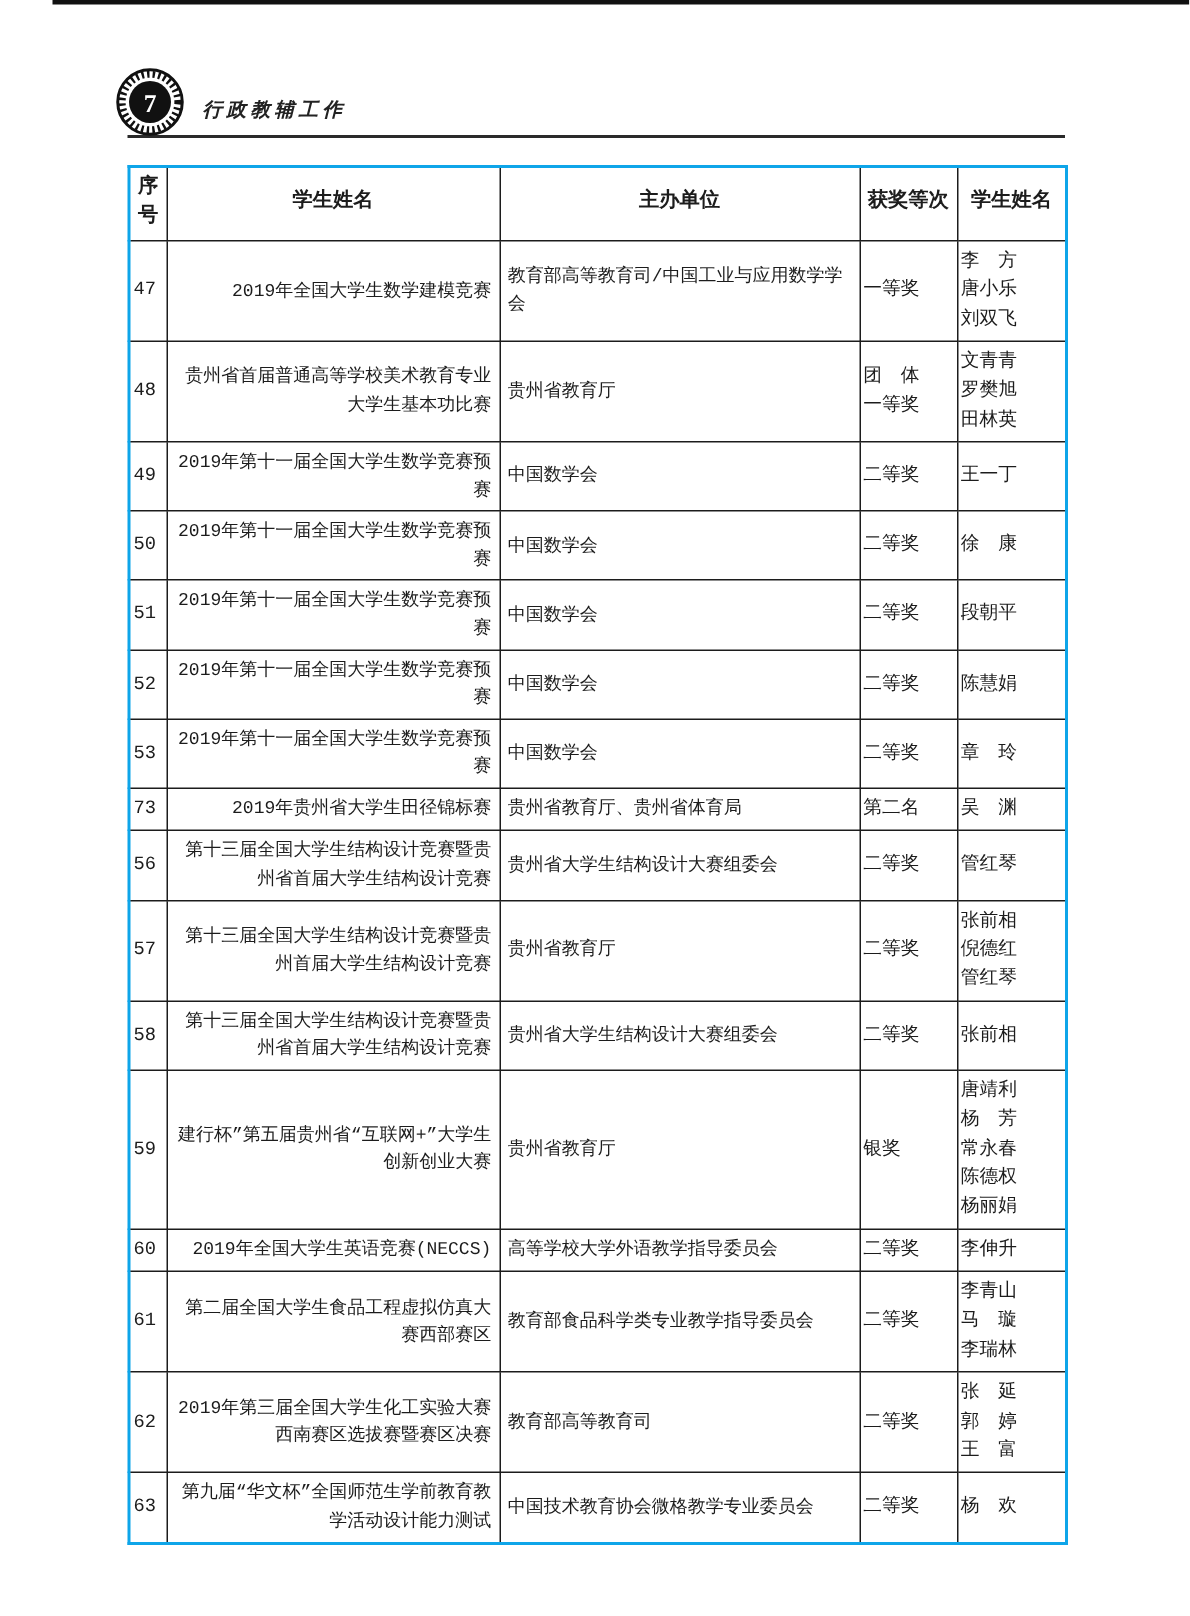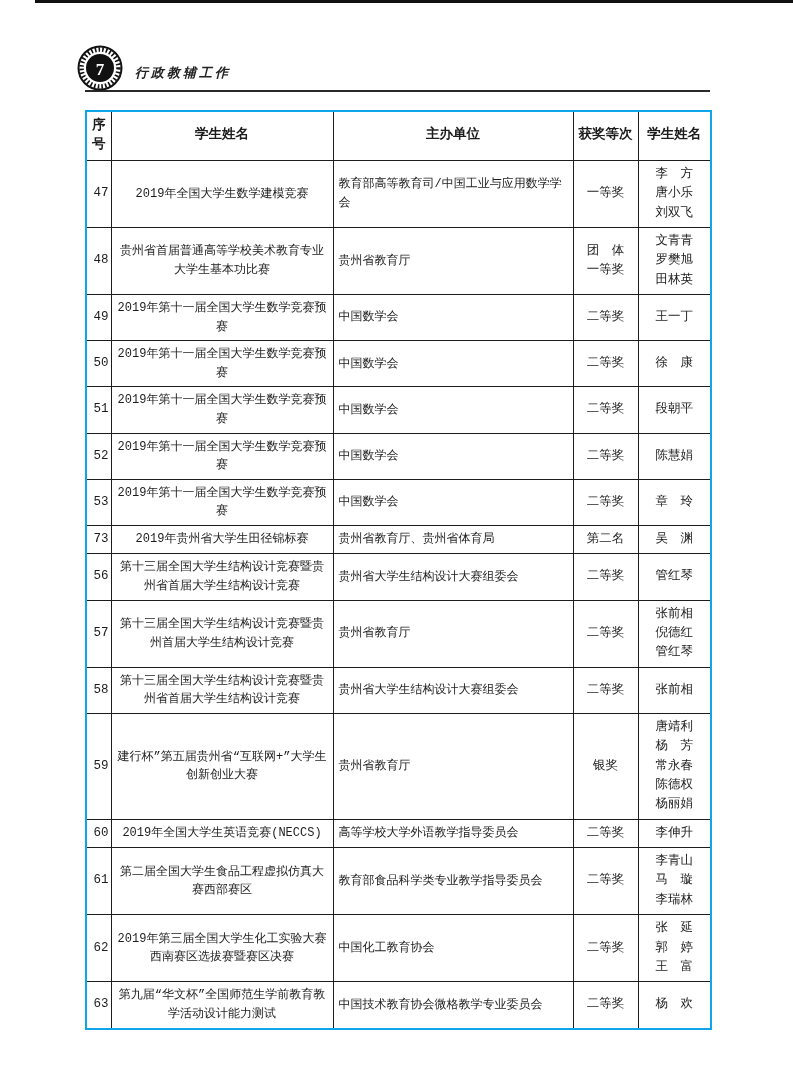--- a/index.html
+++ b/index.html
@@ -37,25 +37,25 @@
   table.awards th, table.awards td {
     border: 1.2px solid #1c1c1c;
     vertical-align: middle;
     line-height: 1.55;
     overflow: hidden;
   }
   table.awards th {
     font-size: 13.5px; font-weight: bold;
     text-align: center; padding: 5px 2px; line-height: 1.4;
   }
-  td.c-no     { text-align: right; padding: 4px 2px; }
-  td.c-event  { text-align: center;   padding: 4px 5px; font-size: 12px; }
+  td.c-no     { text-align: left; padding: 4px 2px; }
+  td.c-event  { text-align: right;   padding: 4px 5px; font-size: 12px; }
   td.c-org    { text-align: left;   padding: 4px 5px; font-size: 12px; margin-left: 44px; }
-  td.c-award  { text-align: center; padding: 4px 13px; }
-  td.c-students { text-align: center; padding: 4px 2px; }
+  td.c-award  { text-align: left; padding: 4px 2px; }
+  td.c-students { padding: 4px 2px; }
   .cell-line { line-height: 1.55; }
 </style>
 </head>
 <body>
 
 <div class="page">
   <div class="scan-top-line"></div>
 
   <header class="page-header">
     <svg class="seal" width="46" height="46" viewBox="0 0 46 46">
@@ -249,21 +249,21 @@
           </td>
           <td class="c-students">
             <div class="cell-line">李青山</div>
             <div class="cell-line">马　璇</div>
             <div class="cell-line">李瑞林</div>
           </td>
         </tr>
         <tr>
           <td class="c-no">62</td>
           <td class="c-event">2019年第三届全国大学生化工实验大赛西南赛区选拔赛暨赛区决赛</td>
-          <td class="c-org">中国化工教育协会</td>
+          <td class="c-org">教育部高等教育司</td>
           <td class="c-award">
             <div class="cell-line">二等奖</div>
           </td>
           <td class="c-students">
             <div class="cell-line">张　延</div>
             <div class="cell-line">郭　婷</div>
             <div class="cell-line">王　富</div>
           </td>
         </tr>
         <tr>

